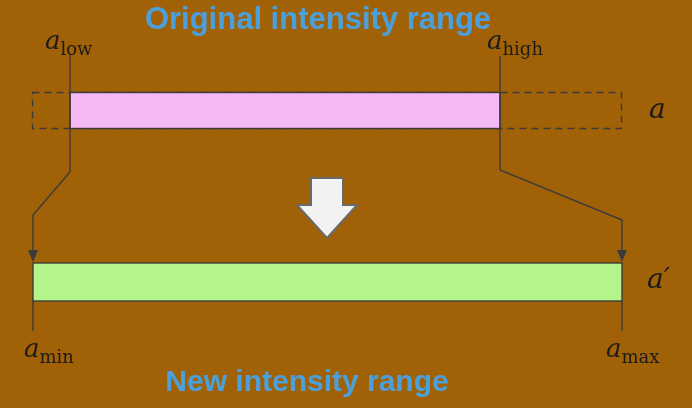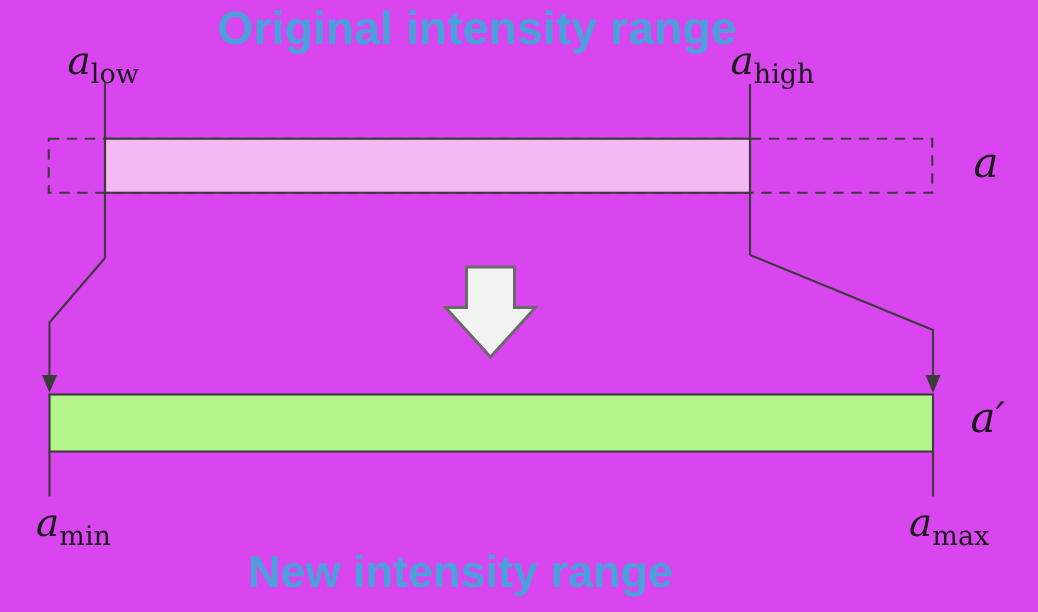--- a/index.html
+++ b/index.html
@@ -7,21 +7,21 @@
     padding: 0;
     background: #ffffff;
     width: 692px;
     height: 408px;
     overflow: hidden;
   }
   .stage {
     position: relative;
     width: 692px;
     height: 408px;
-    background: #d946ef;
+    background: #a16207;
   }
   svg { display: block; }
   .title {
     font-family: "Liberation Sans", sans-serif;
     font-weight: bold;
     font-size: 31px;
   }
   .title-bottom {
     font-family: "Liberation Sans", sans-serif;
     font-weight: bold;

